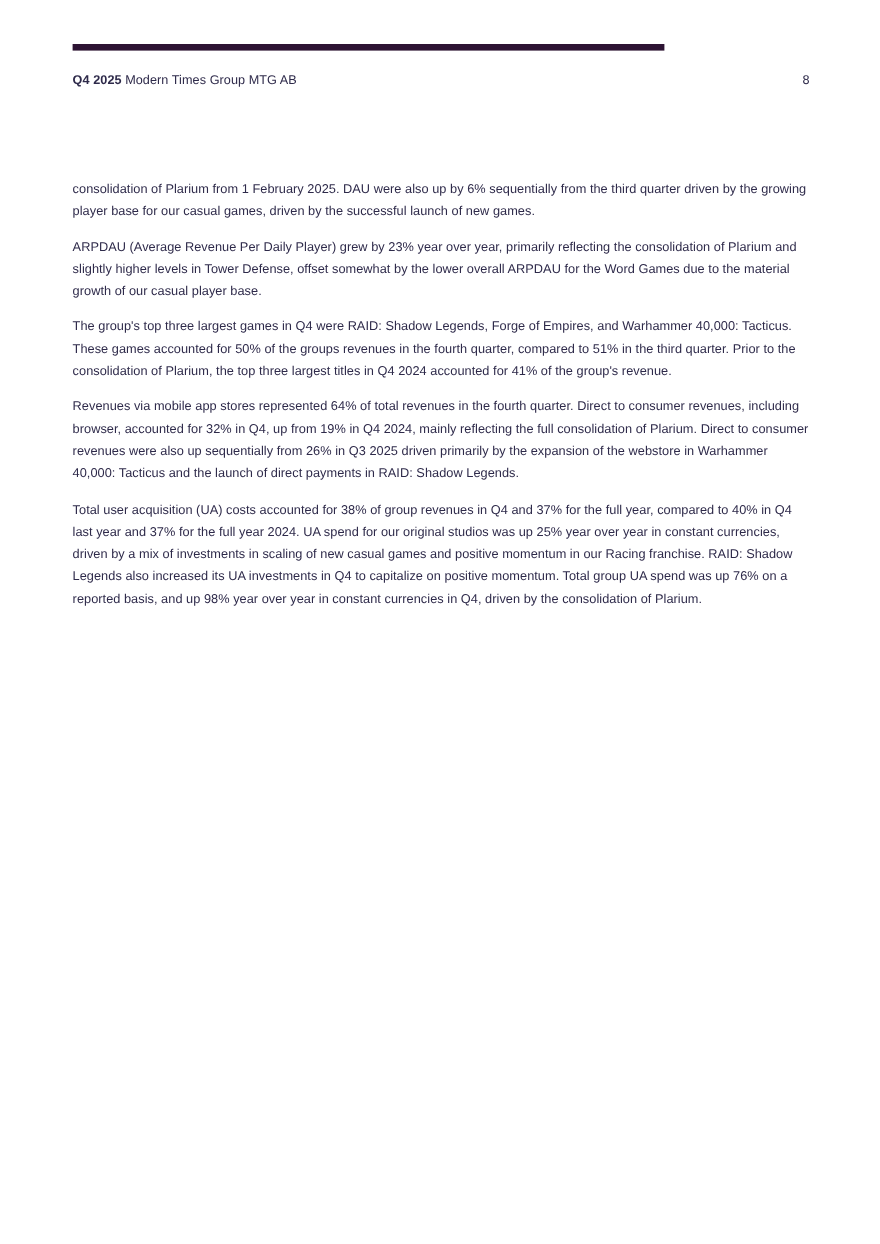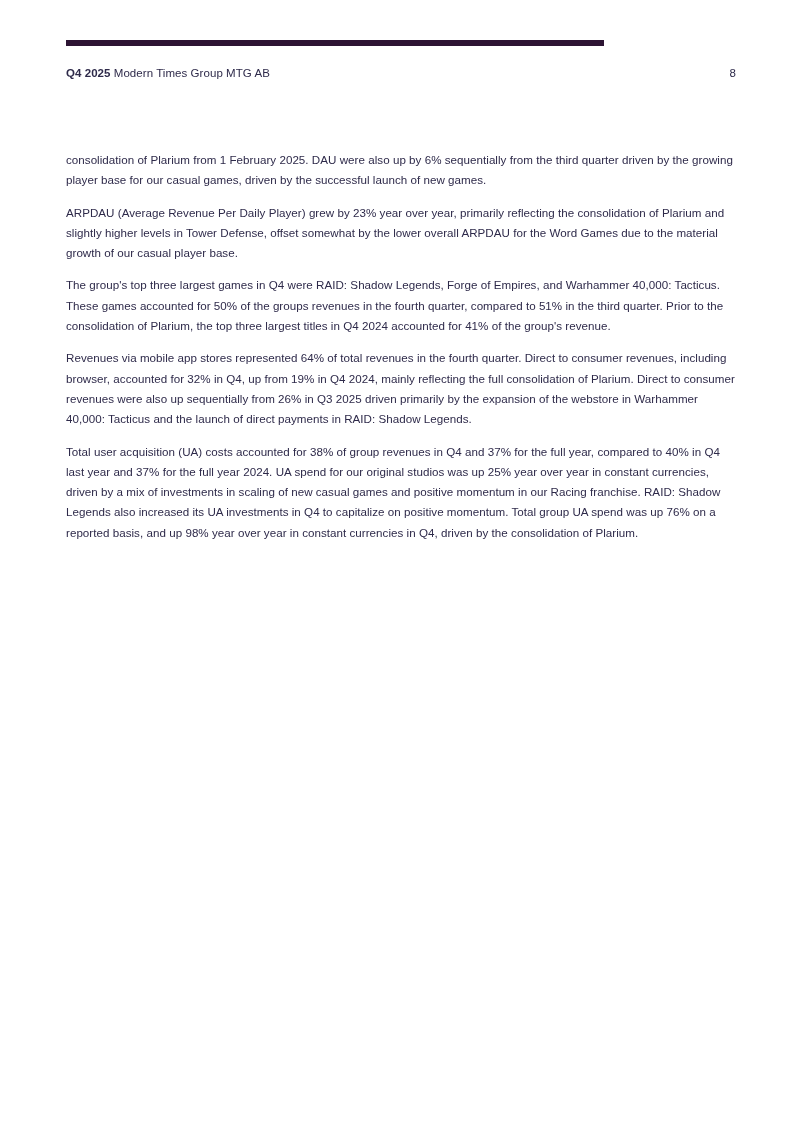--- a/index.html
+++ b/index.html
@@ -63,21 +63,21 @@
   .page-number {
     font-size: 11.5px;
     font-weight: normal;
     color: #2e2a4a;
   }
 
   
   .content {
     position: absolute;
     left: 66px;
-    top: 150px;
+    top: 162px;
     width: 670px;
   }
 
   .para {
     font-size: 11.6px;
     line-height: 20.3px;
     color: #2e2a4a;
     margin: 0 0 12px 0;
     text-align: left;
     letter-spacing: 0.003em;

